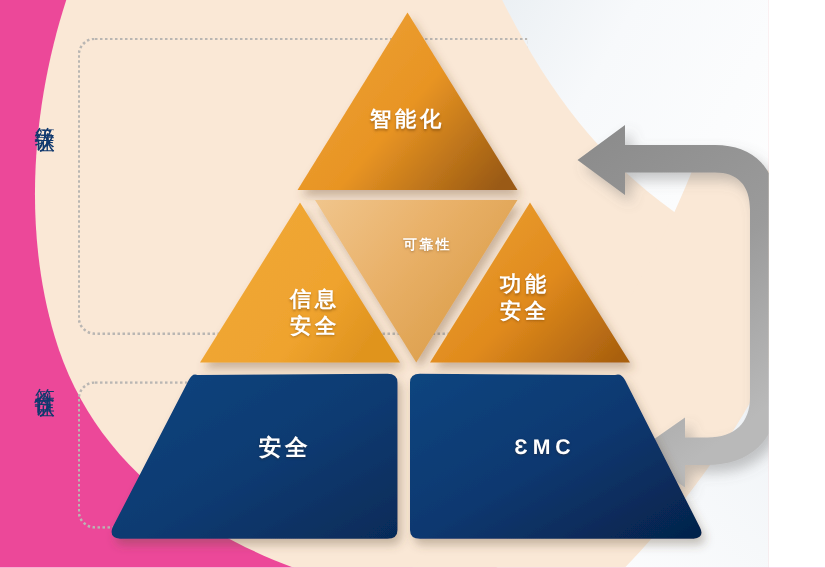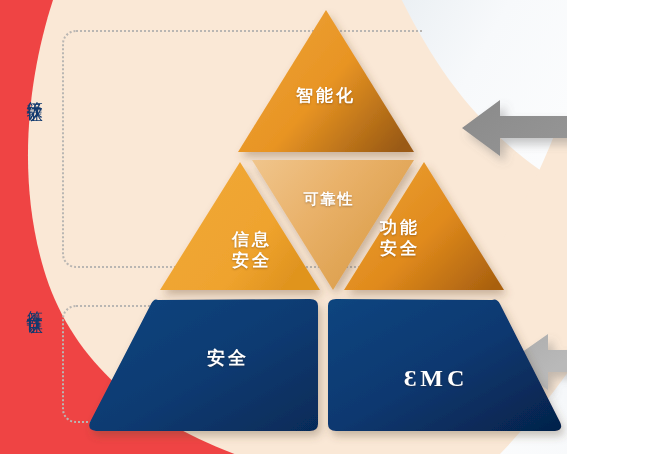--- a/index.html
+++ b/index.html
@@ -7,23 +7,23 @@
   html, body {
     width: 660px;
     height: 454px;
     overflow: hidden;
     background: #ffffff;
     font-family: "Liberation Sans", "DejaVu Sans", sans-serif;
   }
 
   #stage {
     position: relative;
-    width: 567px;
-    height: 454px;
-    background: #ef4444;
+    width: 615px;
+    height: 454px;
+    background: #ec4899;
     overflow: hidden;
   }
 
   
   #bg-art {
     position: absolute;
     inset: 0;
     width: 660px;
     height: 454px;
   }
@@ -69,26 +69,26 @@
     font-weight: 700;
     text-align: center;
     letter-spacing: 3px;
     line-height: 1.22;
     text-shadow: 0 1px 2px rgba(60, 30, 0, .35);
     pointer-events: none;
     white-space: pre-line;
   }
 
   #txt-top      { left: 266px; top: 86px;  width: 120px; font-size: 17px; }
-  #txt-mid      { left: 271px; top: 190px; width: 116px; font-size: 15px; letter-spacing: 2px; }
+  #txt-mid      { left: 284px; top: 190px; width: 116px; font-size: 11px; letter-spacing: 2px; }
   #txt-left     { left: 196px; top: 230px; width: 112px; font-size: 17px; }
-  #txt-right    { left: 344px; top: 218px; width: 112px; font-size: 17px; }
+  #txt-right    { left: 364px; top: 218px; width: 112px; font-size: 17px; }
   #txt-safety   { left: 148px; top: 348px; width: 160px; font-size: 18px; }
-  #txt-emc      { left: 350px; top: 364px; width: 172px; font-size: 24px;
-                  letter-spacing: 4px; font-family: Liberation Serif, serif; }
+  #txt-emc      { left: 350px; top: 348px; width: 172px; font-size: 17px;
+                  letter-spacing: 4px; font-family: Liberation Sans, sans-serif; }
 </style>
 </head>
 <body>
 
 <div id="stage">
 
   <svg id="bg-art" viewBox="0 0 660 454" preserveAspectRatio="none">
     <defs>
       <linearGradient id="gWhiteR" x1="0" y1="0" x2="1" y2="0.45">
         <stop offset="0%" stop-color="#e9eef2"></stop>

